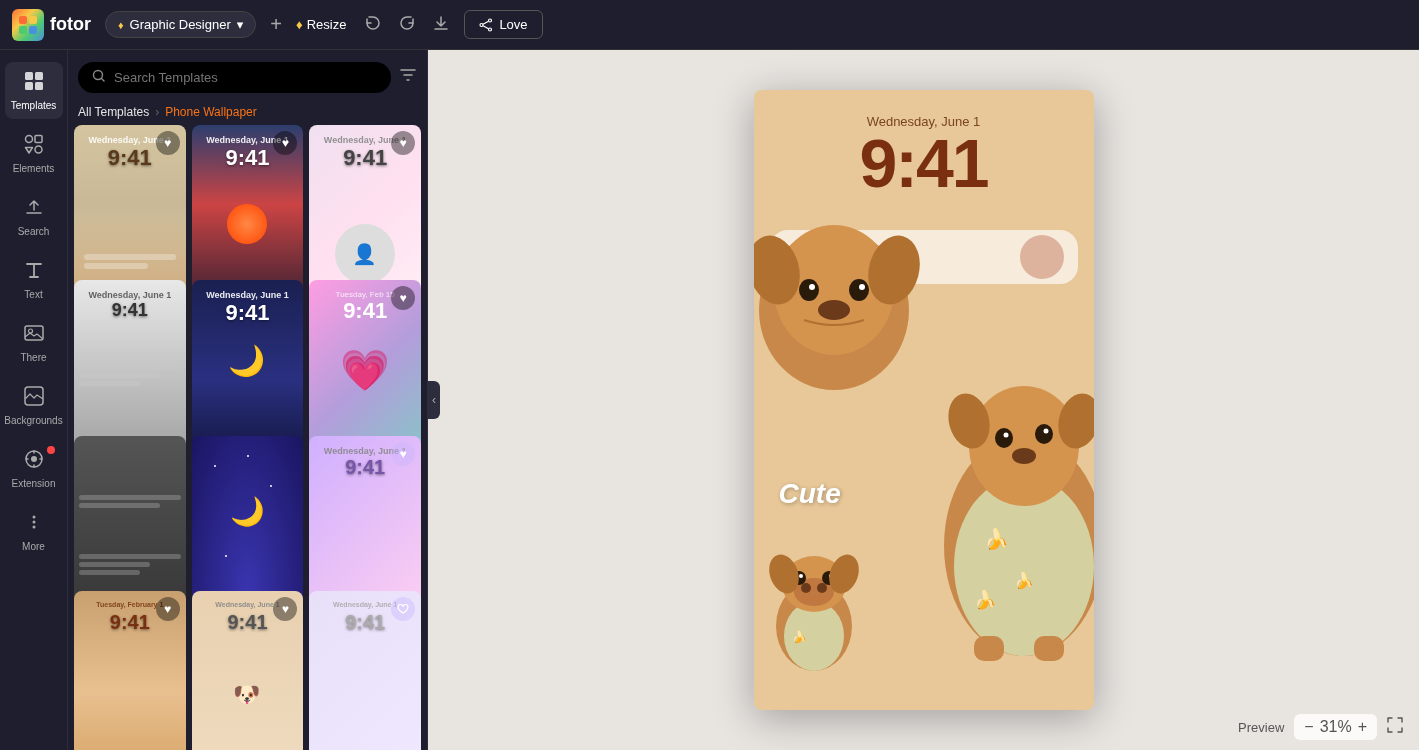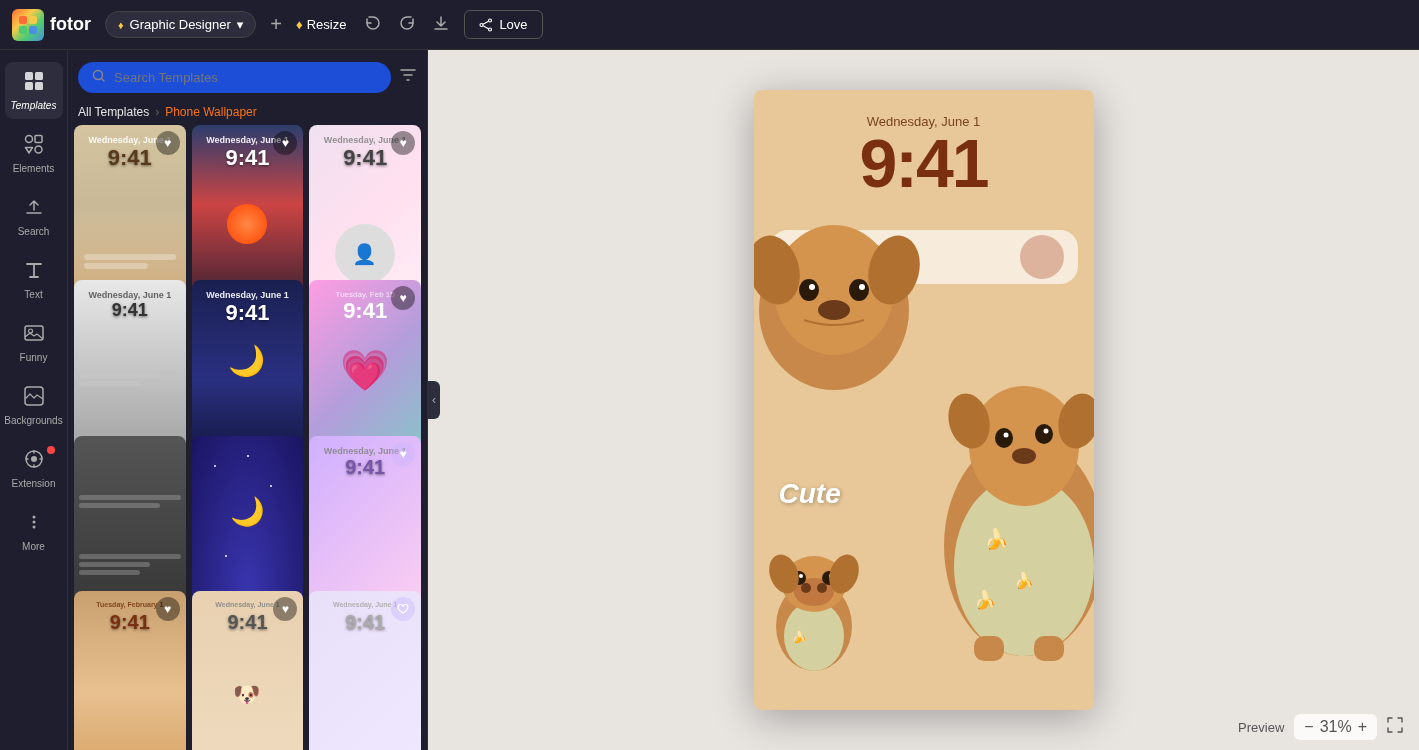--- a/index.html
+++ b/index.html
@@ -81,21 +81,21 @@
       flex-shrink: 0;
     }
     .rail-item {
       display: flex; flex-direction: column; align-items: center;
       gap: 3px; padding: 8px 4px; border-radius: 8px; cursor: pointer;
       width: 58px;
     }
     .rail-item.active { background: #2d2d3e; }
     .rail-item .icon { font-size: 20px; color: #aaa; }
     .rail-item .label { font-size: 10px; color: #aaa; text-align: center; }
-    .rail-item.active .icon, .rail-item.active .label { color: #fff; font-style: italic; }
+    .rail-item.active .icon, .rail-item.active .label { color: #fff; }
 
     .rail-item.extension-item { position: relative; }
     .red-dot {
       position: absolute; top: 6px; right: 8px;
       width: 8px; height: 8px; border-radius: 50%;
       background: #ff4444;
     }
 
     
     .templates-panel {
@@ -106,21 +106,21 @@
       flex-direction: column;
       overflow: hidden;
       flex-shrink: 0;
     }
     .search-bar {
       padding: 12px 10px;
       display: flex; align-items: center; gap: 8px;
     }
     .search-input-wrap {
       flex: 1; display: flex; align-items: center;
-      background: #1d4ed8; border-radius: 20px;
+      background: #000000; border-radius: 20px;
       padding: 7px 14px; gap: 8px;
     }
     .search-input-wrap input {
       background: transparent; border: none; outline: none;
       color: #ccc; font-size: 13px; flex: 1;
     }
     .search-icon { color: #888; font-size: 14px; }
     .filter-btn {
       background: transparent; border: none; color: #aaa;
       font-size: 18px; cursor: pointer;
@@ -371,21 +371,21 @@
     </div>
 
     <div class="rail-item">
       <span class="icon">
         <svg width="22" height="22" viewBox="0 0 22 22" fill="none">
           <rect x="2" y="4" width="18" height="14" rx="2" stroke="#aaa" stroke-width="1.5"></rect>
           <circle cx="7.5" cy="9" r="2" stroke="#aaa" stroke-width="1.2"></circle>
           <path d="M2 15l5-4 4 3 3-2 6 5" stroke="#aaa" stroke-width="1.2" stroke-linejoin="round"></path>
         </svg>
       </span>
-      <span class="label">Funny</span>
+      <span class="label">There</span>
     </div>
 
     <div class="rail-item">
       <span class="icon">
         <svg width="22" height="22" viewBox="0 0 22 22" fill="none">
           <rect x="2" y="2" width="18" height="18" rx="3" stroke="#aaa" stroke-width="1.5"></rect>
           <path d="M2 14l5-5 4 4 3-3 6 4" stroke="#aaa" stroke-width="1.2" stroke-linejoin="round"></path>
         </svg>
       </span>
       <span class="label">Backgrounds</span>

